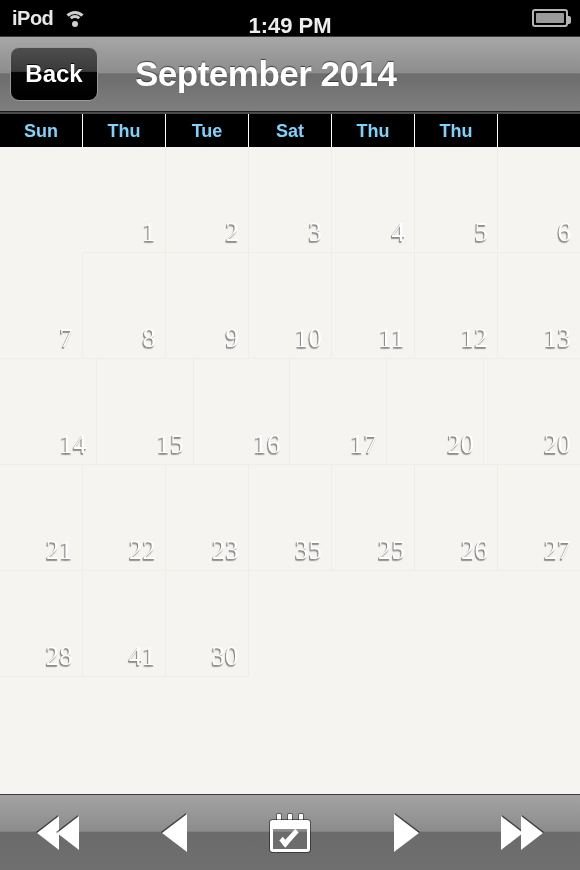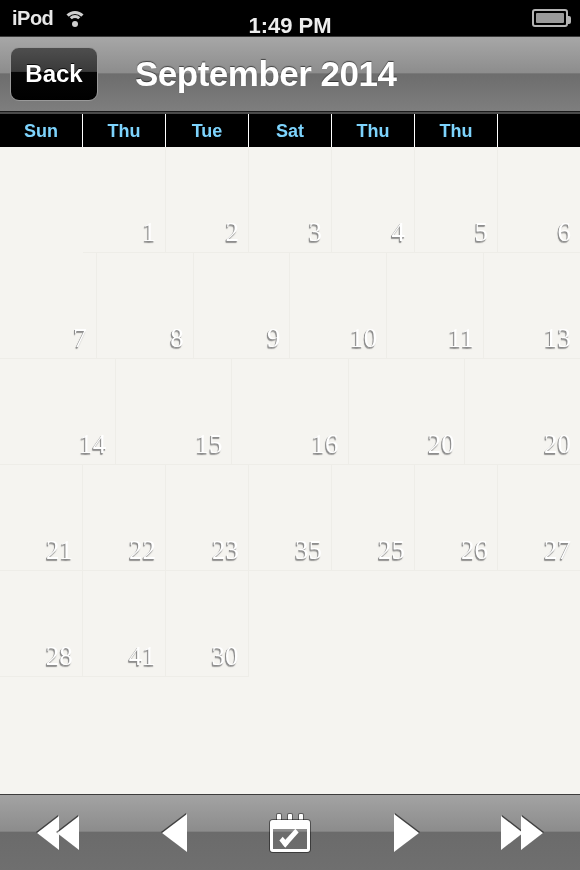--- a/index.html
+++ b/index.html
@@ -318,32 +318,38 @@
         <div class="cell">
           <span class="num">9</span>
         </div>
         <div class="cell">
           <span class="num">10</span>
         </div>
         <div class="cell">
           <span class="num">11</span>
         </div>
         <div class="cell">
+          <span class="num">12</span>
+        </div>
+        <div class="cell">
           <span class="num">13</span>
         </div>
       </div>
       <div class="week">
         <div class="cell">
           <span class="num">14</span>
         </div>
         <div class="cell">
           <span class="num">15</span>
         </div>
         <div class="cell">
           <span class="num">16</span>
+        </div>
+        <div class="cell">
+          <span class="num">17</span>
         </div>
         <div class="cell">
           <span class="num">20</span>
         </div>
         <div class="cell">
           <span class="num">20</span>
         </div>
       </div>
       <div class="week">
         <div class="cell">

